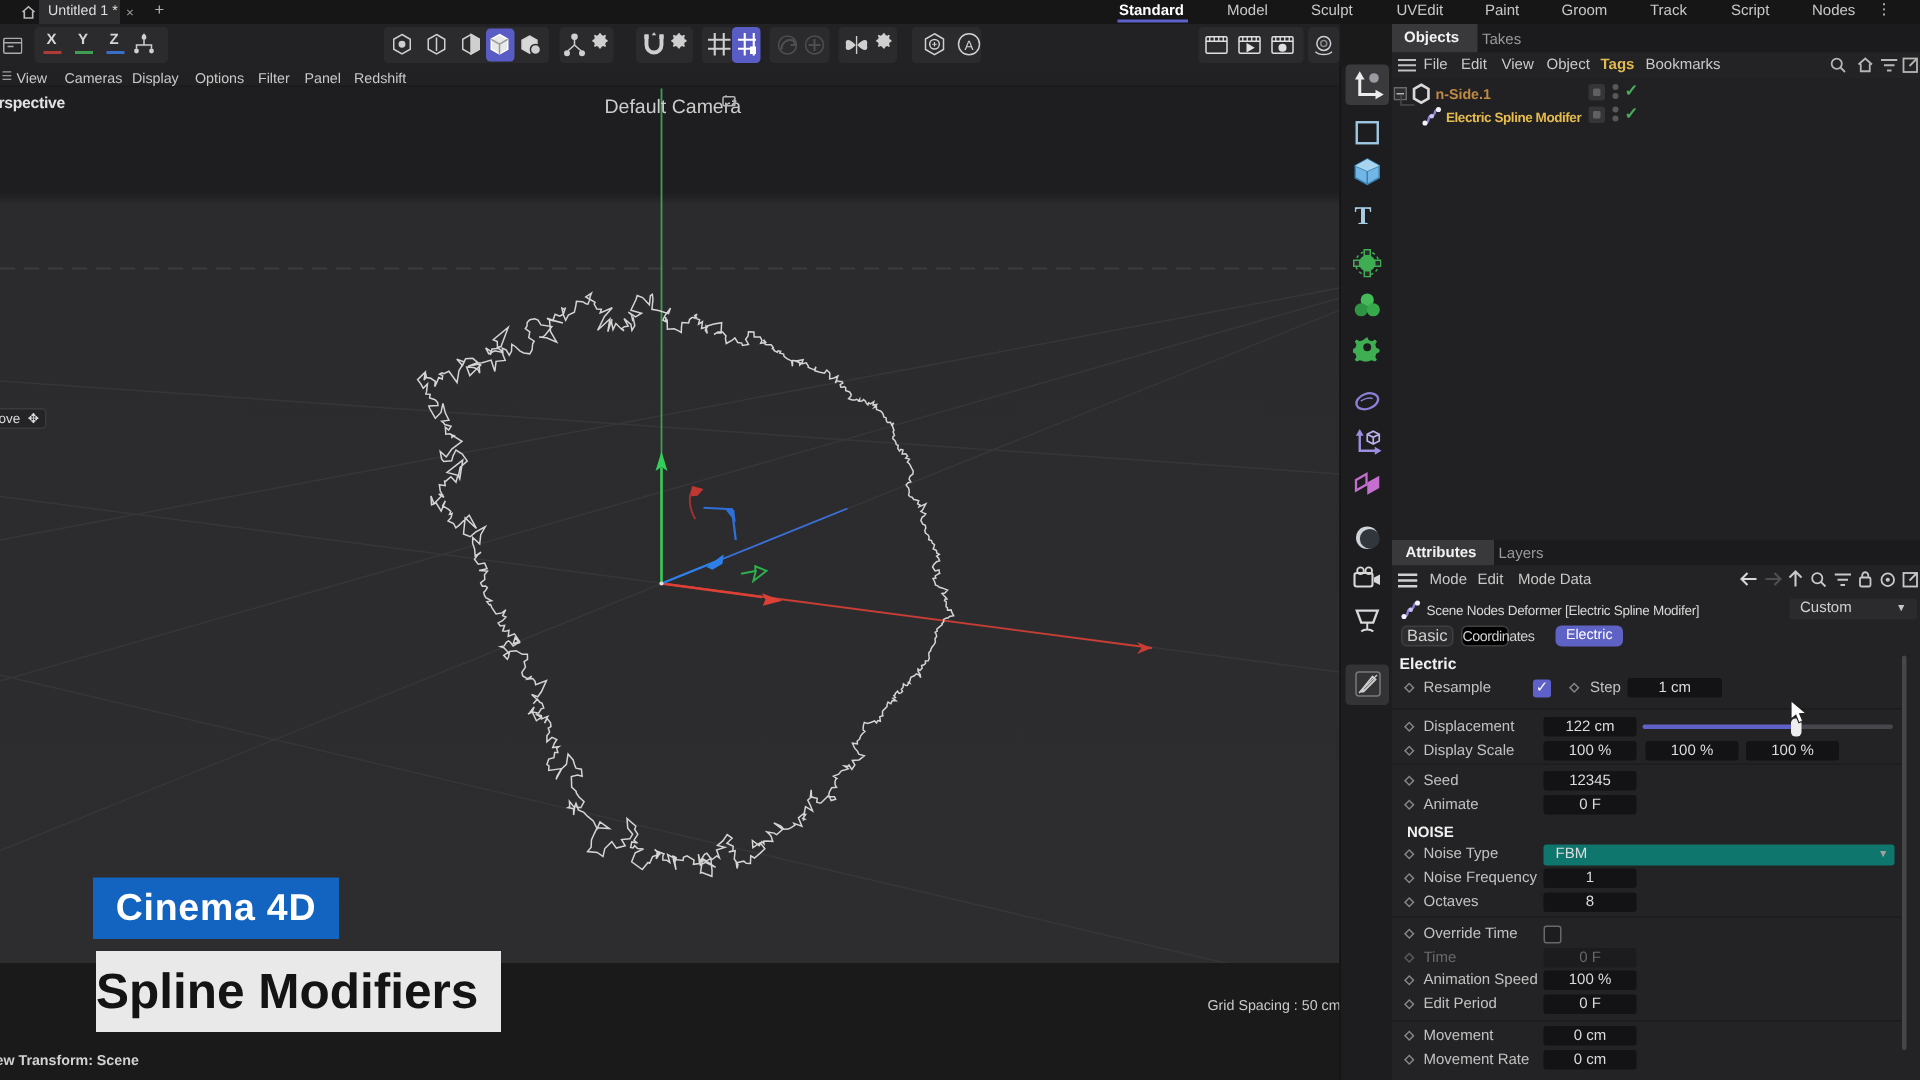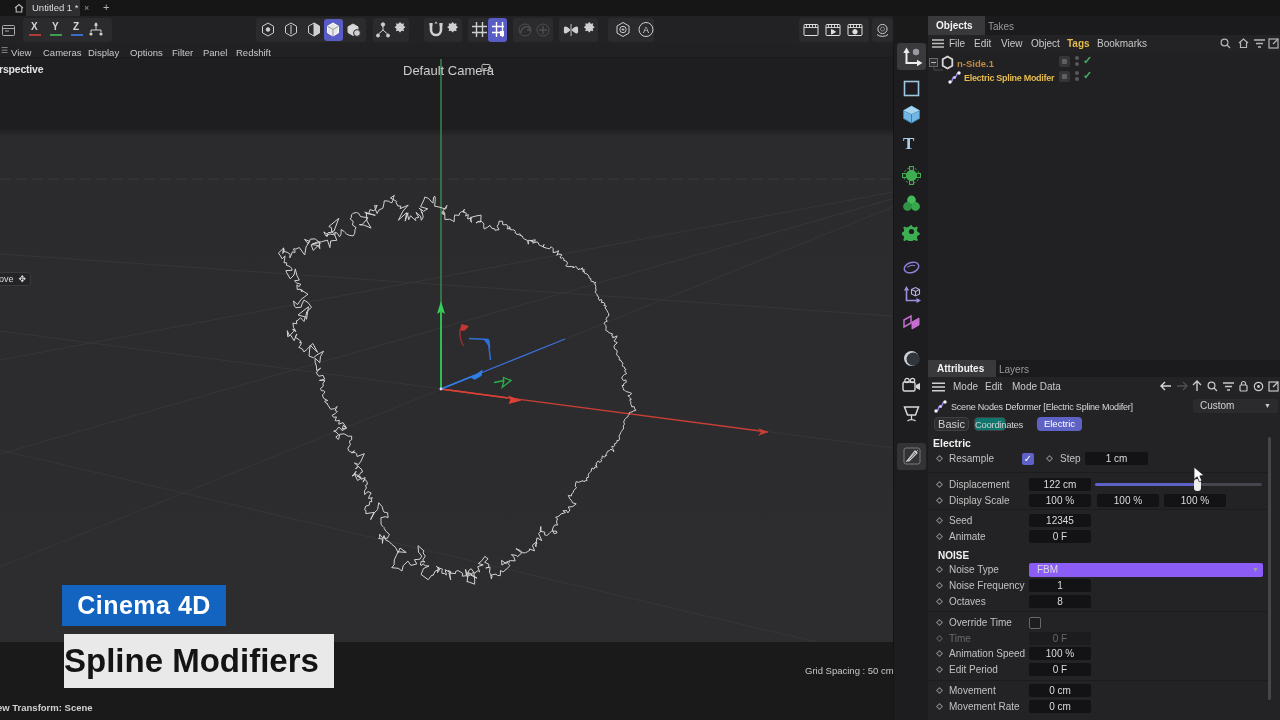--- a/index.html
+++ b/index.html
@@ -12,20 +12,33 @@
 .chk{position:absolute;color:#4aab5c;font-size:11px;font-weight:bold}
 </style></head><body>
 
 <div class="abs" style="left:0;top:0;width:1280px;height:16px;background:#161617">
   <svg class="abs" style="left:13px;top:2px" width="12" height="12" viewBox="0 0 12 12">
       <path d="M2 6 L6 2.5 L10 6 M3.2 5.5 V10 H8.8 V5.5" stroke="#b9b9b9" stroke-width="1.1" fill="none"></path>
     </svg>
   <div class="abs" style="left:26px;top:0;width:54px;height:16px;background:#2e2e30;color:#dedede;font-size:9.5px;line-height:16px;padding-left:6px">Untitled 1 *</div>
   <div class="abs" style="left:84px;top:3px;color:#9a9a9a;font-size:9px">×</div>
   <div class="abs" style="left:103px;top:1px;color:#b5b5b5;font-size:11px">+</div>
+  <div class="abs" style="left:700px;top:0;width:580px;height:16px;color:#c9c9c9;font-size:10px">
+    <span class="abs" style="left:46px;top:2px;color:#fff;font-weight:bold">Standard</span>
+    <div class="abs" style="left:45px;top:13px;width:47px;height:2px;background:#5d61c8"></div>
+    <span class="abs" style="left:118px;top:2px">Model</span>
+    <span class="abs" style="left:174px;top:2px">Sculpt</span>
+    <span class="abs" style="left:231px;top:2px">UVEdit</span>
+    <span class="abs" style="left:290px;top:2px">Paint</span>
+    <span class="abs" style="left:341px;top:2px">Groom</span>
+    <span class="abs" style="left:400px;top:2px">Track</span>
+    <span class="abs" style="left:454px;top:2px">Script</span>
+    <span class="abs" style="left:508px;top:2px">Nodes</span>
+    <span class="abs" style="left:551px;top:0px">⋮</span>
+  </div>
 </div>
 
 <div class="abs" style="left:0;top:16px;width:893px;height:28px;background:#222224">
   <svg class="abs" style="left:2px;top:9px" width="13" height="11" viewBox="0 0 13 11">
       <rect x="0.5" y="0.5" width="12" height="10" rx="1" stroke="#aaa" fill="none"></rect>
       <line x1="0.5" y1="3.5" x2="12.5" y2="3.5" stroke="#aaa"></line>
       <line x1="3" y1="6" x2="7" y2="6" stroke="#aaa"></line>
     </svg>
   <div class="tile" style="left:23px;width:89px">
     <span class="abs" style="left:8px;top:3px;color:#d5d5d5;font-size:10px;font-weight:bold">X</span>
@@ -376,21 +389,21 @@
     <path d="M3 12 C7 12 4 7 7.5 7 C11 7 8 3 12 3" stroke="#8a80d8" stroke-width="1.6" fill="none"></path>
     <circle cx="3" cy="12" r="1.7" fill="#f2f2f8"></circle>
     <circle cx="12" cy="3" r="1.7" fill="#f2f2f8"></circle>
     <circle cx="7.5" cy="7.5" r="1.5" fill="#cac4f2"></circle>
   </svg>
 <span class="abs" style="left:951px;top:402px;color:#d8d8d8;font-size:9px;letter-spacing:-0.2px">Scene Nodes Deformer [Electric Spline Modifer]</span>
 <div class="abs" style="left:1193px;top:399px;width:85px;height:14px;background:#2b2b2d;border-radius:2px;color:#d0d0d0;font-size:10px;line-height:14px;padding-left:7px">Custom</div>
 <span class="abs" style="left:1264px;top:402px;color:#c8c8c8;font-size:7px">▼</span>
 
 <div class="abs" style="left:934px;top:417px;width:35px;height:14px;background:#2d2d2f;border:1px solid #3f3f41;border-radius:4px;color:#d0d0d0;font-size:11px;text-align:center;line-height:13px">Basic</div>
-<div class="abs" style="left:974px;top:417px;width:32px;height:14px;background:#0f766e;border:1px solid #3f3f41;border-radius:4px;color:#d0d0d0;font-size:9.5px;text-align:left;line-height:13px;letter-spacing:-0.3px">Coordinates</div>
+<div class="abs" style="left:974px;top:417px;width:32px;height:14px;background:#000000;border:1px solid #3f3f41;border-radius:4px;color:#d0d0d0;font-size:9.5px;text-align:left;line-height:13px;letter-spacing:-0.3px">Coordinates</div>
 <div class="abs" style="left:1037px;top:417px;width:45px;height:14px;background:#5e62c4;border-radius:4px;color:#fff;font-size:9.5px;text-align:center;line-height:14px">Electric</div>
 
 <span class="abs" style="left:933px;top:437px;color:#f0f0f0;font-size:10.5px;font-weight:bold">Electric</span>
 
 <div class="dia" style="left:937px;top:456px"></div>
 <span class="lbl" style="left:949px;top:453px">Resample</span>
 <div class="abs" style="left:1022px;top:453px;width:12px;height:12px;background:#5d61c8;border-radius:2px;color:#fff;font-size:10px;line-height:12px;text-align:center">✓</div>
 <div class="dia" style="left:1047px;top:456px"></div>
 <span class="lbl" style="left:1060px;top:453px">Step</span>
 <div class="fld" style="left:1085px;top:452px;width:63px">1 cm</div>
@@ -415,21 +428,21 @@
 <span class="lbl" style="left:949px;top:515px">Seed</span>
 <div class="fld" style="left:1029px;top:514px;width:62px">12345</div>
 <div class="dia" style="left:937px;top:534px"></div>
 <span class="lbl" style="left:949px;top:531px">Animate</span>
 <div class="fld" style="left:1029px;top:530px;width:62px">0 F</div>
 
 <span class="abs" style="left:938px;top:550px;color:#f0f0f0;font-size:10px;font-weight:bold">NOISE</span>
 
 <div class="dia" style="left:937px;top:567px"></div>
 <span class="lbl" style="left:949px;top:564px">Noise Type</span>
-<div class="abs" style="left:1029px;top:563px;width:234px;height:14px;background:#8b5cf6;border-radius:2px;color:#dcdcdc;font-size:10px;line-height:14px;padding-left:8px">FBM</div>
+<div class="abs" style="left:1029px;top:563px;width:234px;height:14px;background:#0f766e;border-radius:2px;color:#dcdcdc;font-size:10px;line-height:14px;padding-left:8px">FBM</div>
 <span class="abs" style="left:1252px;top:566px;color:#a0a0a0;font-size:7px">▼</span>
 <div class="dia" style="left:937px;top:583px"></div>
 <span class="lbl" style="left:949px;top:580px">Noise Frequency</span>
 <div class="fld" style="left:1029px;top:579px;width:62px">1</div>
 <div class="dia" style="left:937px;top:599px"></div>
 <span class="lbl" style="left:949px;top:596px">Octaves</span>
 <div class="fld" style="left:1029px;top:595px;width:62px">8</div>
 
 <div class="abs" style="left:928px;top:611px;width:340px;height:1px;background:#1c1c1e"></div>
 

